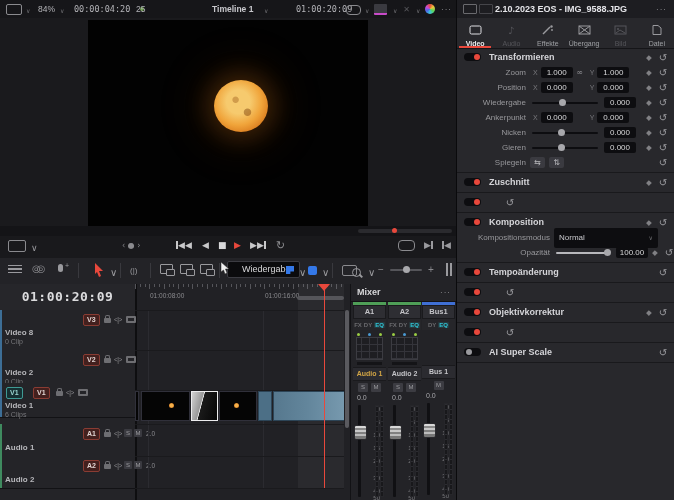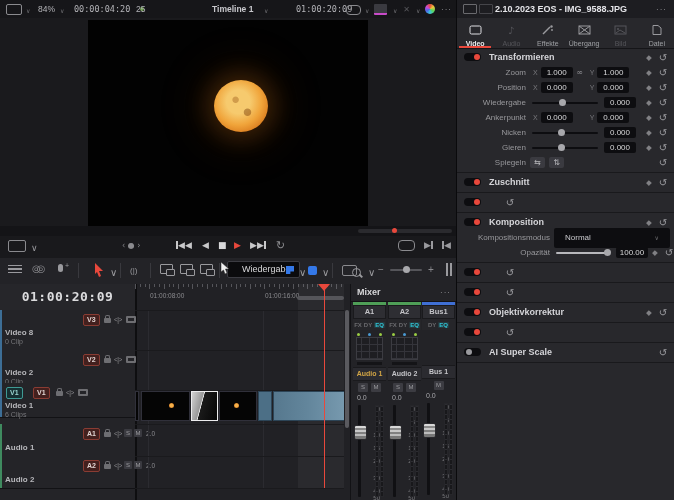--- a/index.html
+++ b/index.html
@@ -129,21 +129,21 @@
   .sec-t{font-weight:bold;font-size:9px;color:#d4d4d8;flex:1;}
   .kf{font-size:7.5px;color:#808084;width:14px;text-align:center;flex:none;}
   .rst{font-size:10px;color:#9a9a9e;width:14px;text-align:center;flex:none;}
   .irow{display:flex;align-items:center;height:15px;padding:0 5px 0 7px;}
   .ilabel{width:62px;text-align:right;margin-right:4px;color:#98989c;font-size:8px;flex:none;}
   .axis{color:#77777b;font-size:7px;margin:0 3px;flex:none;}
   .vbox{width:32px;height:11px;background:#0d0d10;border-radius:2px;color:#d8d8da;font-size:8px;text-align:center;line-height:11px;flex:none;}
   .linkw{width:14px;text-align:center;color:#8a8a8e;font-size:8px;flex:none;}
   .slider{position:relative;width:66px;height:2px;background:#0d0d10;border-radius:1px;margin:0 6px 0 2px;flex:none;}
   .slider i{position:absolute;top:-2.5px;width:7px;height:7px;border-radius:50%;background:#a8a8ac;}
-  .ddown{width:94px;height:20px;background:#0d0d10;border-radius:2px;color:#c8c8cc;font-size:8px;display:flex;align-items:center;padding:0 11px;flex:none;}
+  .ddown{width:94px;height:20px;background:#0d0d10;border-radius:2px;color:#c8c8cc;font-size:8px;display:flex;align-items:center;padding:0 5px;flex:none;}
   .ddown .dv{flex:1;}
   .flipbtn{width:15px;height:11px;background:#3a3a40;border-radius:2px;color:#b8b8bc;font-size:8px;line-height:11px;text-align:center;margin-right:4px;flex:none;}
   .grow{flex:1;}
 </style>
 </head>
 <body>
 
 <div id="app">
 
   <div id="topbar">
@@ -637,20 +637,21 @@
             <span class="grow"></span>
             <span class="kf g">◆</span>
             <span class="rst g">↺</span>
           </div>
         </div>
         <div class="sec">
           <div class="sec-h">
             <span class="toggle on">
               <i></i>
             </span>
+            <span class="sec-t">Tempoänderung</span>
             <span class="kf g"></span>
             <span class="rst g">↺</span>
           </div>
         </div>
         <div class="sec">
           <div class="sec-h">
             <span class="toggle on">
               <i></i>
             </span>
             <span class="kf g"></span>

